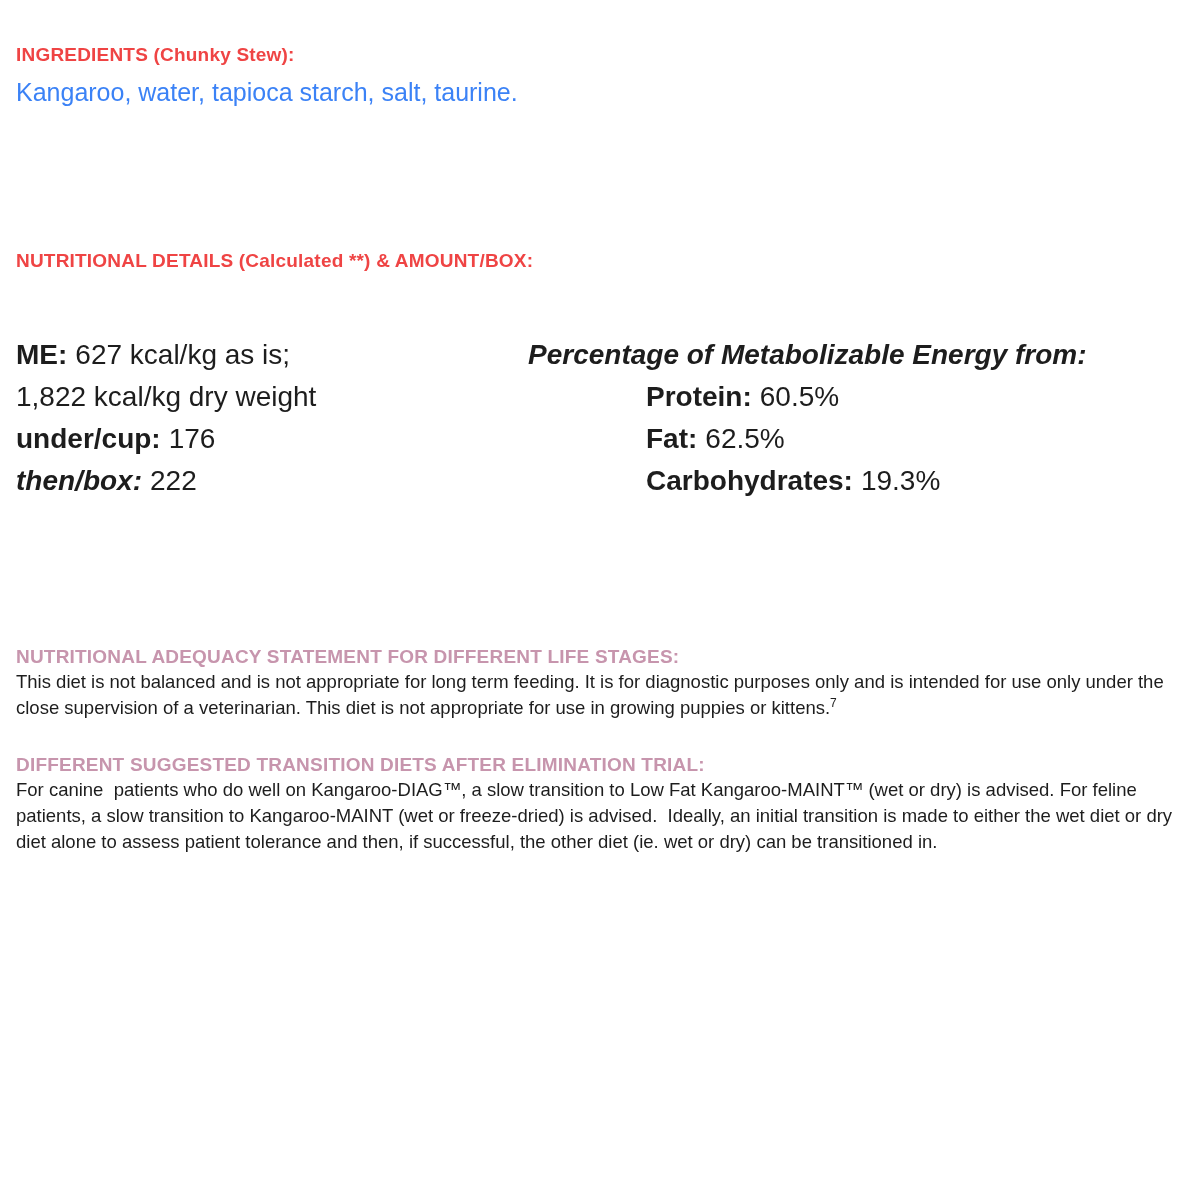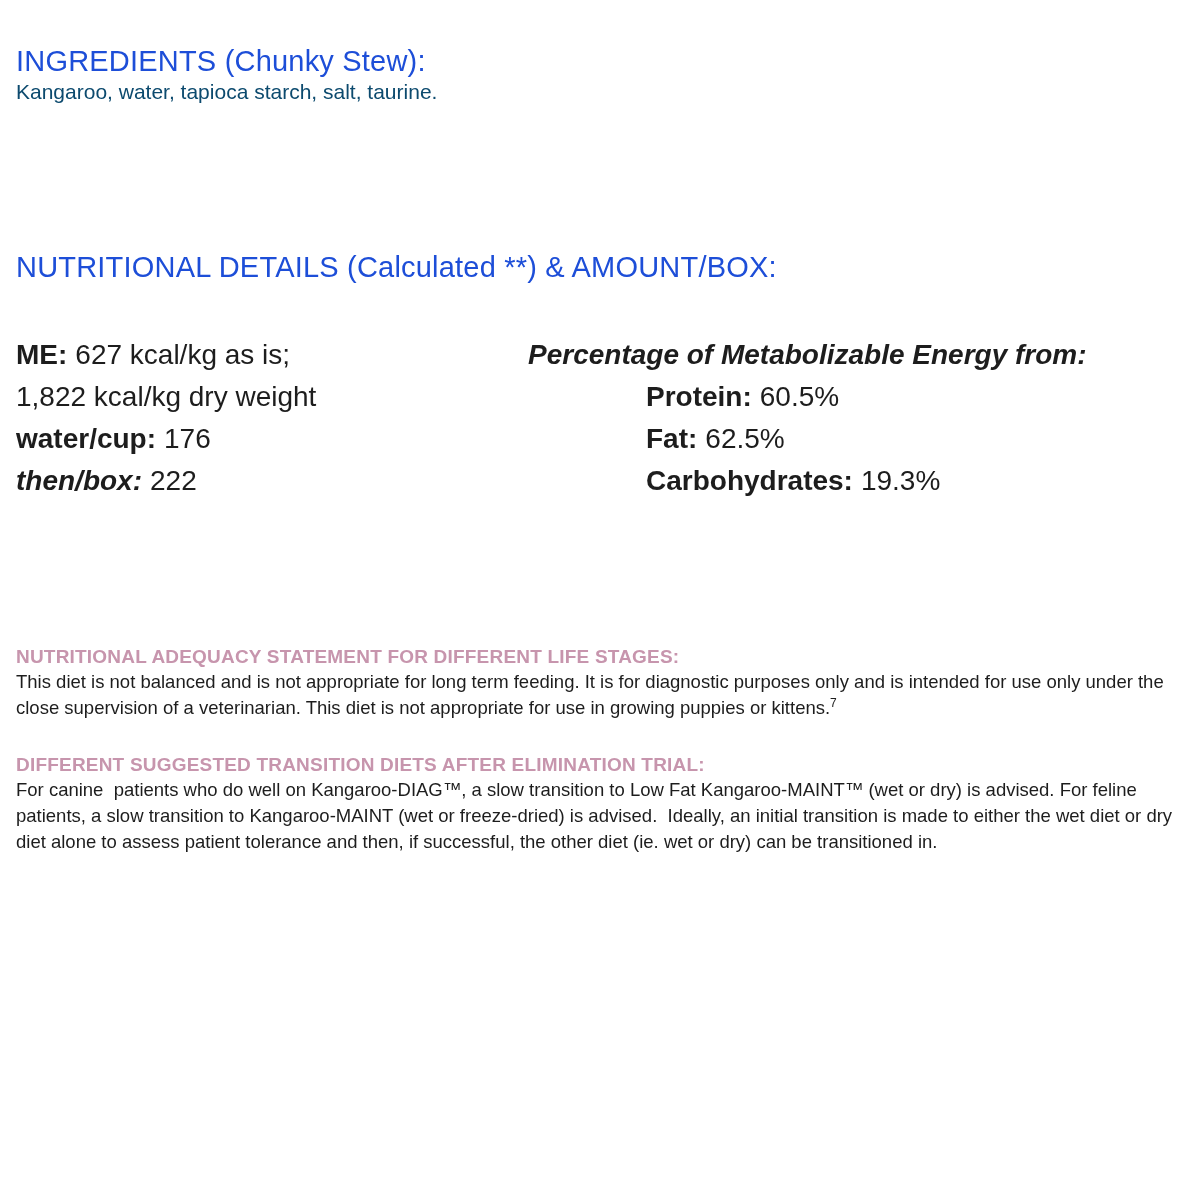--- a/index.html
+++ b/index.html
@@ -8,41 +8,42 @@
     position: relative;
     font-family: "Liberation Sans", sans-serif;
     color: #231f20;
     overflow: hidden;
   }
 
   .section { position: absolute; left: 16px; right: 16px; }
 
   
   .h-pink-lg {
-    color: #1d4ed8;
-    font-size: 29px;
-    font-weight: 400;
+    color: #ef4444;
+    font-size: 19px;
+    font-weight: 700;
     letter-spacing: 0.2px;
     line-height: 1.2;
   }
 
   
   .h-pink-sm {
     color: #c795ad;
     font-size: 19px;
     font-weight: 700;
     letter-spacing: 0.2px;
     line-height: 1.2;
   }
 
   .ingredients { top: 44px; }
   .ingredients .body-lg {
-    font-size: 21px;
+    margin-top: 10px;
+    font-size: 25px;
     line-height: 1.25;
-    color: #0c4a6e;
+    color: #3b82f6;
   }
 
   .details-heading { top: 250px; }
 
   .columns {
     top: 334px;
     display: flex;
     align-items: flex-start;
   }
   .col-left { width: 512px; flex: 0 0 512px; }
@@ -85,21 +86,21 @@
 
 <div class="section details-heading">
   <div class="h-pink-lg">NUTRITIONAL DETAILS (Calculated **) &amp; AMOUNT/BOX:</div>
 </div>
 
 <div class="section columns">
 
   <div class="col-left">
     <div class="big-line"><span class="bold">ME:</span><span class="val-gap">627 kcal/kg as is;</span></div>
     <div class="big-line"><span>1,822 kcal/kg dry weight</span></div>
-    <div class="big-line"><span class="bold">water/cup:</span><span class="val-gap">176</span></div>
+    <div class="big-line"><span class="bold">under/cup:</span><span class="val-gap">176</span></div>
     <div class="big-line"><span class="bold-italic">then/box:</span><span class="val-gap">222</span></div>
   </div>
 
   <div class="col-right">
     <div class="big-line bold-italic">Percentage of Metabolizable Energy from:</div>
     <div class="energy-rows">
       <div class="big-line"><span class="bold">Protein:</span><span class="val-gap">60.5%</span></div>
       <div class="big-line"><span class="bold">Fat:</span><span class="val-gap">62.5%</span></div>
       <div class="big-line"><span class="bold">Carbohydrates:</span><span class="val-gap">19.3%</span></div>
     </div>

